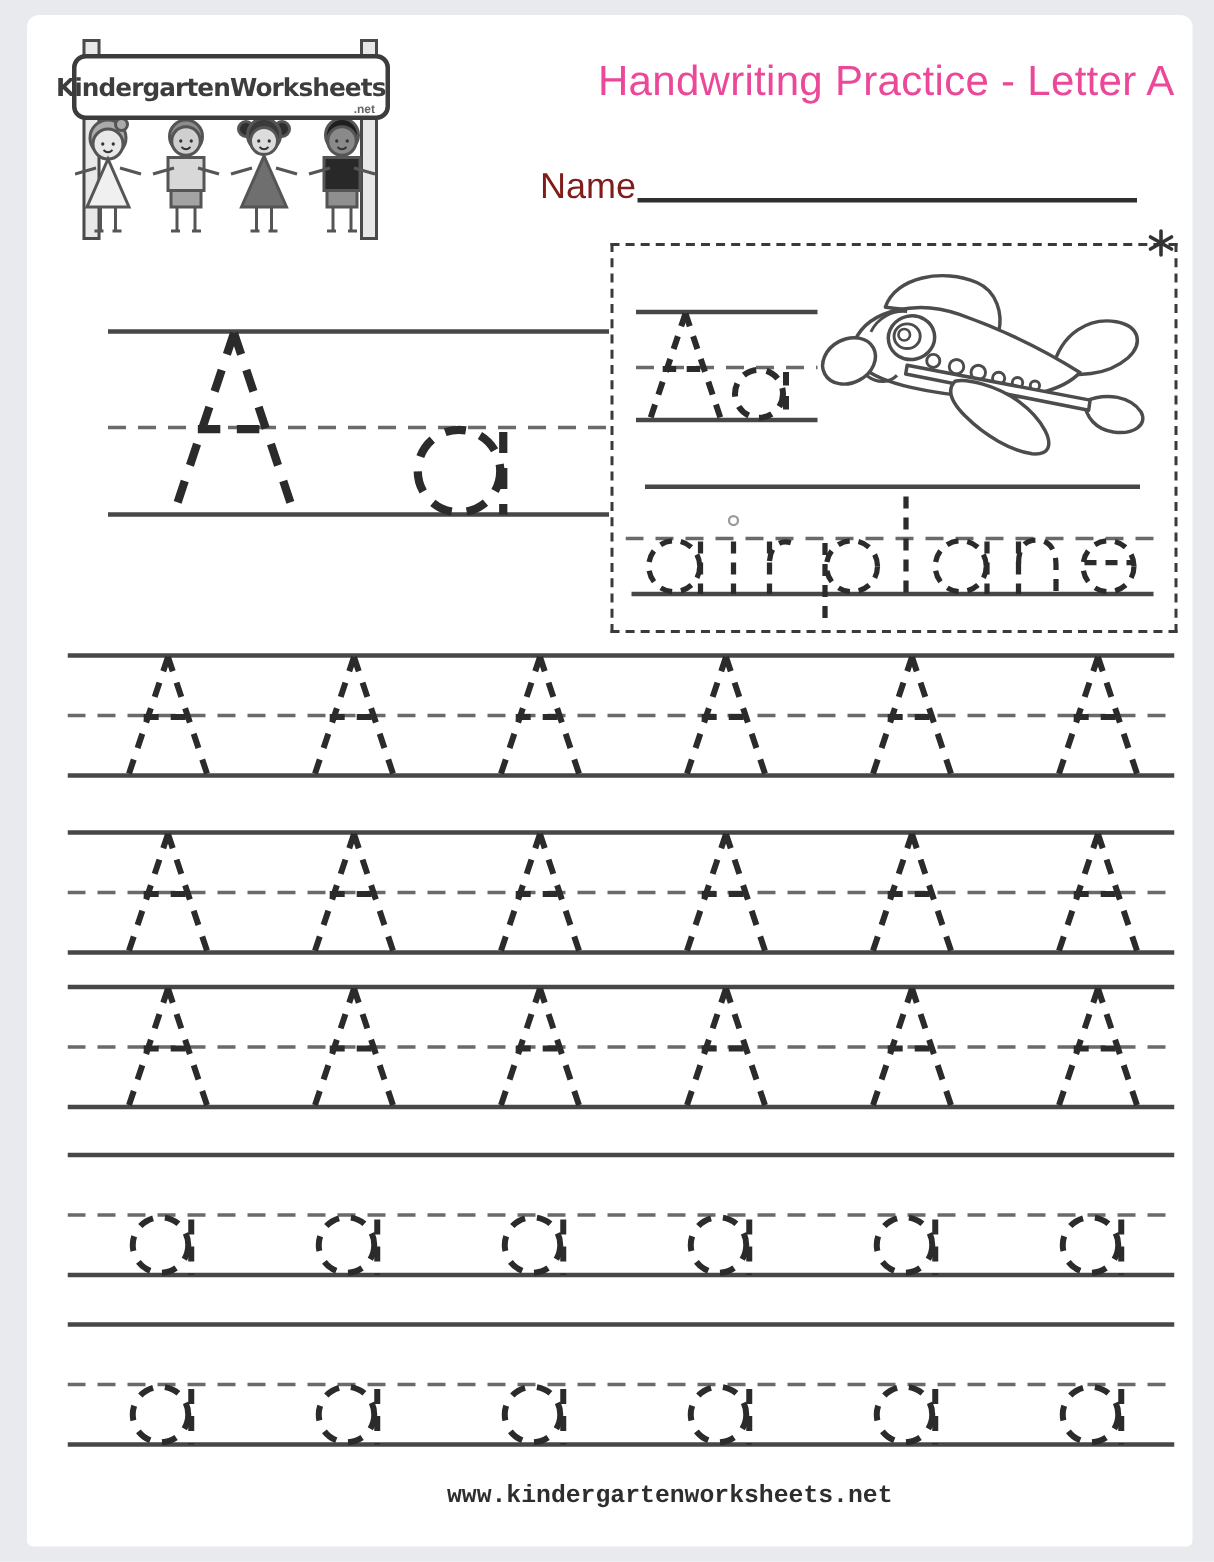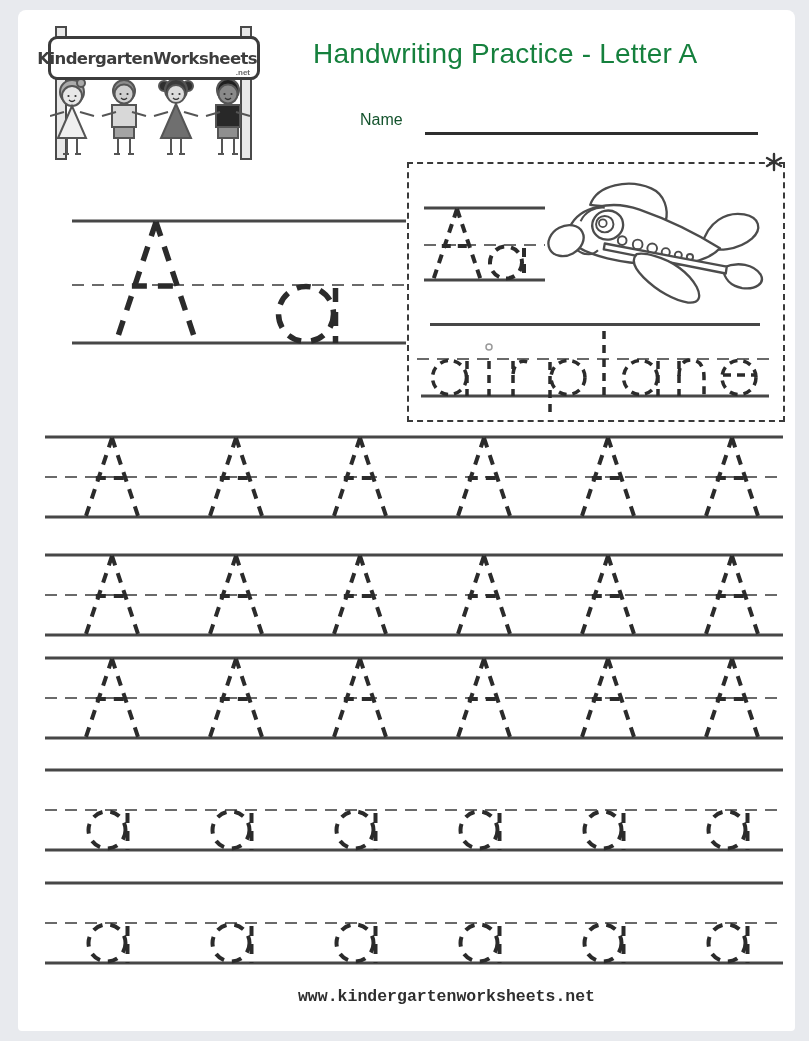--- a/index.html
+++ b/index.html
@@ -1,23 +1,23 @@
 <!DOCTYPE html>
 <html><head>
 <meta charset="utf-8">
 <style>
   html,body{margin:0;padding:0;width:809px;height:1041px;overflow:hidden;
     background:#e8eaee;font-family:"Liberation Sans", sans-serif;}
   .page{position:absolute;left:18px;top:10px;width:777px;height:1021px;
     background:#ffffff;border-radius:8px 8px 4px 4px;}
   .abs{position:absolute;}
   
-  .title{position:absolute;left:295px;top:28px;width:470px;text-align:left;
-    font-size:28px;color:#15803d;letter-spacing:.2px;}
-  .name-label{position:absolute;left:342px;top:101px;font-size:16px;color:#14532d;}
+  .title{position:absolute;left:295px;top:28px;width:470px;text-align:right;
+    font-size:28px;color:#ec4899;letter-spacing:.2px;}
+  .name-label{position:absolute;left:342px;top:101px;font-size:24px;color:#7f1d1d;}
   .name-line{position:absolute;left:407px;top:122px;width:333px;height:0;
     border-bottom:3px solid #2f2f2f;}
   
   .logo{position:absolute;left:26px;top:8px;width:240px;height:150px;}
   .post{position:absolute;width:8px;background:#e8e8e8;border:2px solid #4a4a4a;}
   .sign{position:absolute;left:4px;top:18px;width:206px;height:38px;background:#fff;
     border:3px solid #3c3c3c;border-radius:9px;display:flex;align-items:center;
     justify-content:flex-end;z-index:2;}
   .sign-text{font-family:"DejaVu Sans", sans-serif;font-weight:bold;font-size:16.5px;
     color:#3d3d3d;letter-spacing:-.6px;}

